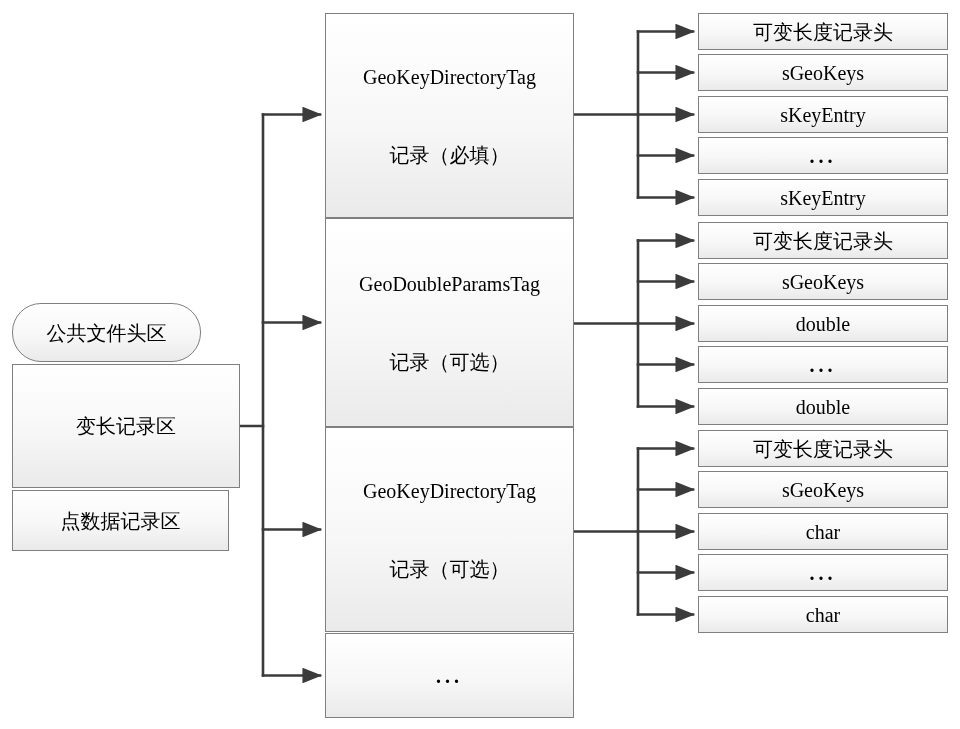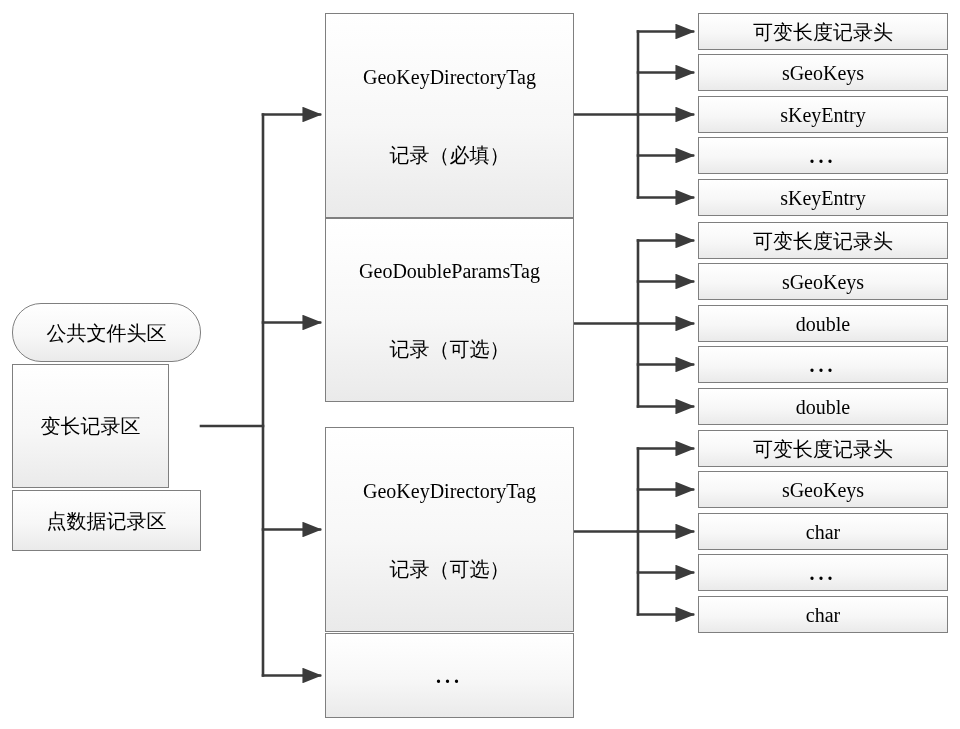--- a/index.html
+++ b/index.html
@@ -78,32 +78,32 @@
         <line x1="638" y1="531.5" x2="693" y2="531.5" marker-end="url(#ah)"></line>
         <line x1="638" y1="572.5" x2="693" y2="572.5" marker-end="url(#ah)"></line>
         <line x1="638" y1="614.5" x2="693" y2="614.5" marker-end="url(#ah)"></line>
       </g>
     </g>
   </svg>
 
   <div class="box" style="left:12px;top:303px;width:189px;height:59px;border-radius:29px;">
     <span class="title">公共文件头区</span>
   </div>
-  <div class="box" style="left:12px;top:364px;width:157px;height:124px;">
+  <div class="box" style="left:12px;top:364px;width:228px;height:124px;">
     <span class="title">变长记录区</span>
   </div>
-  <div class="box" style="left:12px;top:490px;width:189px;height:61px;">
+  <div class="box" style="left:12px;top:490px;width:217px;height:61px;">
     <span class="title">点数据记录区</span>
   </div>
 
   <div class="box" style="left:325px;top:13px;width:249px;height:205px;">
     <span class="title">GeoKeyDirectoryTag</span>
     <span class="note">记录（必填）</span>
   </div>
-  <div class="box" style="left:325px;top:218px;width:249px;height:184px;">
+  <div class="box" style="left:325px;top:218px;width:249px;height:209px;">
     <span class="title">GeoDoubleParamsTag</span>
     <span class="note">记录（可选）</span>
   </div>
   <div class="box" style="left:325px;top:427px;width:249px;height:205px;">
     <span class="title">GeoKeyDirectoryTag</span>
     <span class="note">记录（可选）</span>
   </div>
   <div class="box" style="left:325px;top:633px;width:249px;height:85px;">
     <span class="title dots">...</span>
   </div>

